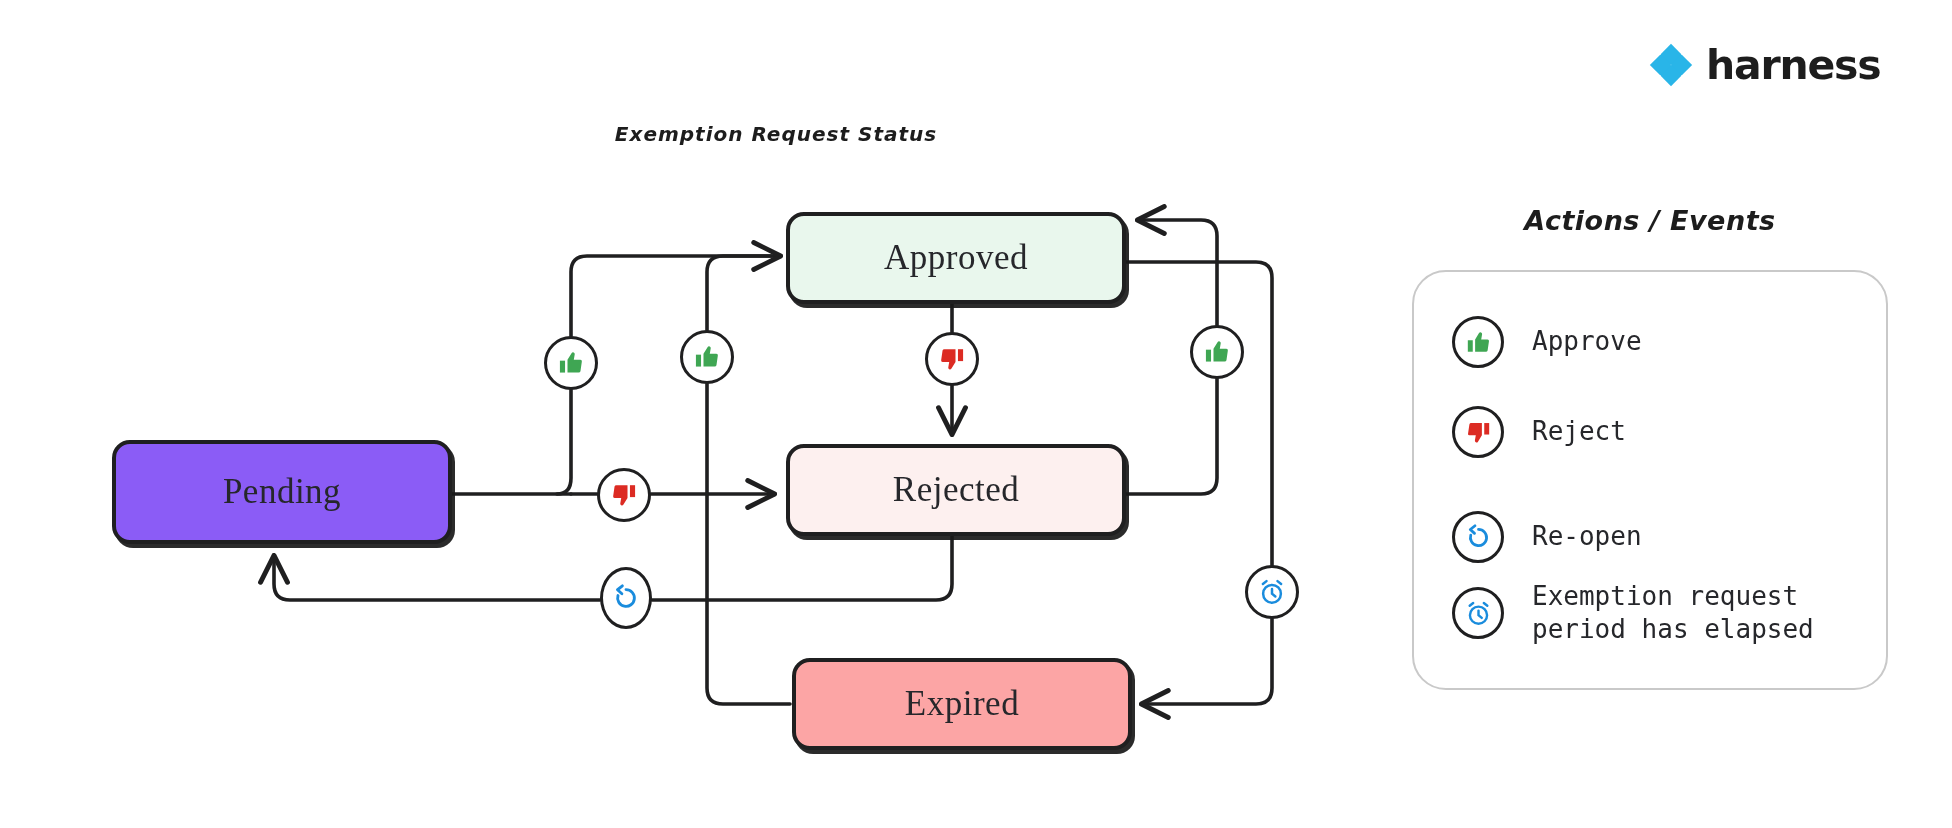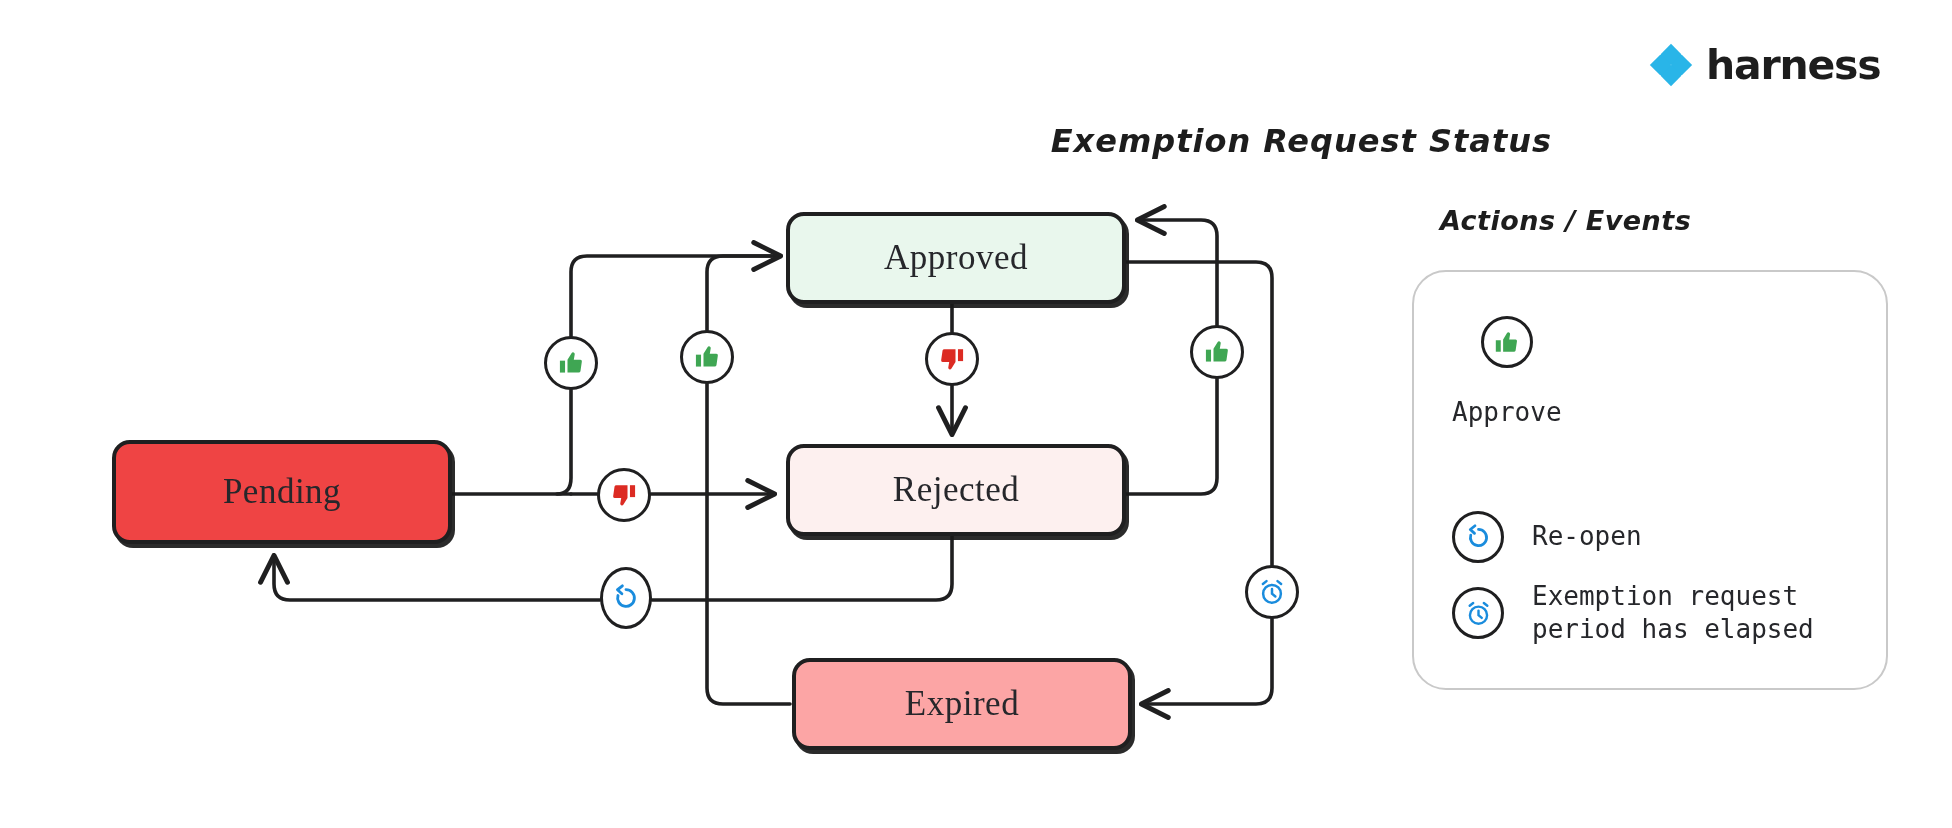--- a/index.html
+++ b/index.html
@@ -35,25 +35,25 @@
     color: #1d1d1d;
     line-height: 1;
   }
 
   
   #diagram-title {
     position: absolute;
     left: 0;
     top: 122px;
     width: 1552px;
-    text-align: right;
+    text-align: center;
     font-family: "DejaVu Sans", sans-serif;
     font-style: italic;
     font-weight: 600;
-    font-size: 32px;
+    font-size: 20px;
     letter-spacing: 1px;
     color: #1d1d1d;
   }
 
   
   #edges {
     position: absolute;
     left: 0; top: 0;
     width: 1552px; height: 828px;
     pointer-events: none;
@@ -66,21 +66,21 @@
     border-radius: 18px;
     box-shadow: 3px 4px 0 rgba(25,25,25,0.92);
     display: flex;
     align-items: center;
     justify-content: center;
     font-family: Liberation Serif, serif;
     font-size: 35px;
     color: #26272b;
     letter-spacing: 0.5px;
   }
-  #node-pending  { left: 112px; top: 440px; width: 340px; height: 104px; background: #ef4444; }
+  #node-pending  { left: 112px; top: 440px; width: 340px; height: 104px; background: #8b5cf6; }
   #node-approved { left: 786px; top: 212px; width: 340px; height: 92px;  background: #e9f7ed; }
   #node-rejected { left: 786px; top: 444px; width: 340px; height: 92px;  background: #fdf0ef; }
   #node-expired  { left: 792px; top: 658px; width: 340px; height: 92px;  background: #fca5a5; }
 
   
   .edge-badge {
     position: absolute;
     width: 54px; height: 54px;
     border-radius: 50%;
     background: #ffffff;
@@ -98,20 +98,21 @@
   #badge-ra  { left: 1190px; top: 325px; }
   #badge-reopen { left: 600px; top: 567px; width: 52px; height: 62px; border-radius: 50%; }
   #badge-clock { left: 1245px; top: 565px; }
 
   
   #legend-title {
     position: absolute;
     left: 1440px;
     top: 205px;
     width: 420px;
+    text-align: center;
     font-family: "DejaVu Sans", sans-serif;
     font-style: italic;
     font-weight: 600;
     font-size: 27px;
     letter-spacing: 0.5px;
     color: #1d1d1d;
   }
   #legend-box {
     position: absolute;
     left: 1412px;
@@ -139,21 +140,21 @@
     align-items: center;
     justify-content: center;
   }
   .legend-label {
     font-family: "DejaVu Sans Mono", monospace;
     font-size: 26px;
     color: #26272b;
     line-height: 1.28;
     white-space: pre-line;
   }
-  #legend-item-0 { top: 44px; flex-direction: column; }
+  #legend-item-0 { top: 44px; }
   #legend-item-1 { top: 134px; }
   #legend-item-2 { top: 239px; }
   #legend-item-3 { top: 308px; }
 </style>
 </head>
 <body>
 
 <div id="root">
 
   <div id="brand">
@@ -267,20 +268,29 @@
     <div class="legend-item" id="legend-item-0">
       <span class="legend-icon">
         <svg width="27" height="27" viewBox="0 0 24 24">
           <rect x="2.5" y="10" width="4.4" height="10.2" fill="#3fa653"></rect>
           <path d="M9 20.2 V9.3 L12.6 3.4 a1.5 1.5 0 0 1 2.6 1.2 L14.4 9.3 h5.6 a1.3 1.3 0 0 1 1.3 1.5 l-1.2 8.2 a1.6 1.6 0 0 1-1.6 1.2 Z" fill="#3fa653"></path>
         </svg>
       </span>
       <span class="legend-label">Approve</span>
     </div>
 
+    <div class="legend-item" id="legend-item-1">
+      <span class="legend-icon">
+        <svg width="27" height="27" viewBox="0 0 24 24">
+          <rect x="17.1" y="3.6" width="4.4" height="10.2" fill="#dc2b23"></rect>
+          <path d="M15 3.6 V14.5 L11.4 20.4 a1.5 1.5 0 0 1-2.6-1.2 L9.6 14.5 H4 a1.3 1.3 0 0 1-1.3-1.5 l1.2-8.2 A1.6 1.6 0 0 1 5.5 3.6 Z" fill="#dc2b23"></path>
+        </svg>
+      </span>
+      <span class="legend-label">Reject</span>
+    </div>
 
     <div class="legend-item" id="legend-item-2">
       <span class="legend-icon">
         <svg width="29" height="29" viewBox="0 0 24 24">
           <path d="M12 5.3 A6.7 6.7 0 1 1 5.6 10" fill="none" stroke="#1a8cdd" stroke-width="2.3" stroke-linecap="round"></path>
           <path d="M9.1 2.3 L5.2 5.4 L8.7 8.6" fill="none" stroke="#1a8cdd" stroke-width="2.3" stroke-linecap="round" stroke-linejoin="round"></path>
         </svg>
       </span>
       <span class="legend-label">Re-open</span>
     </div>

